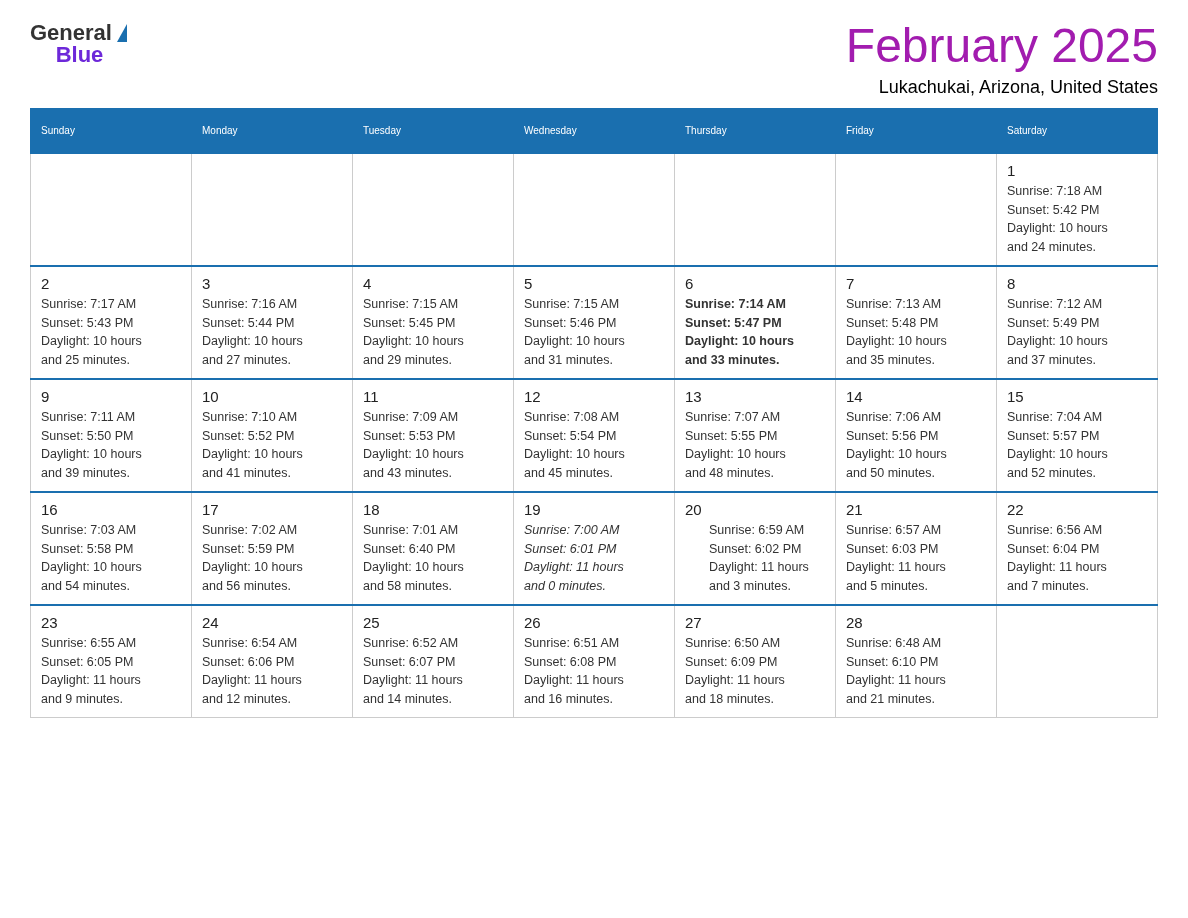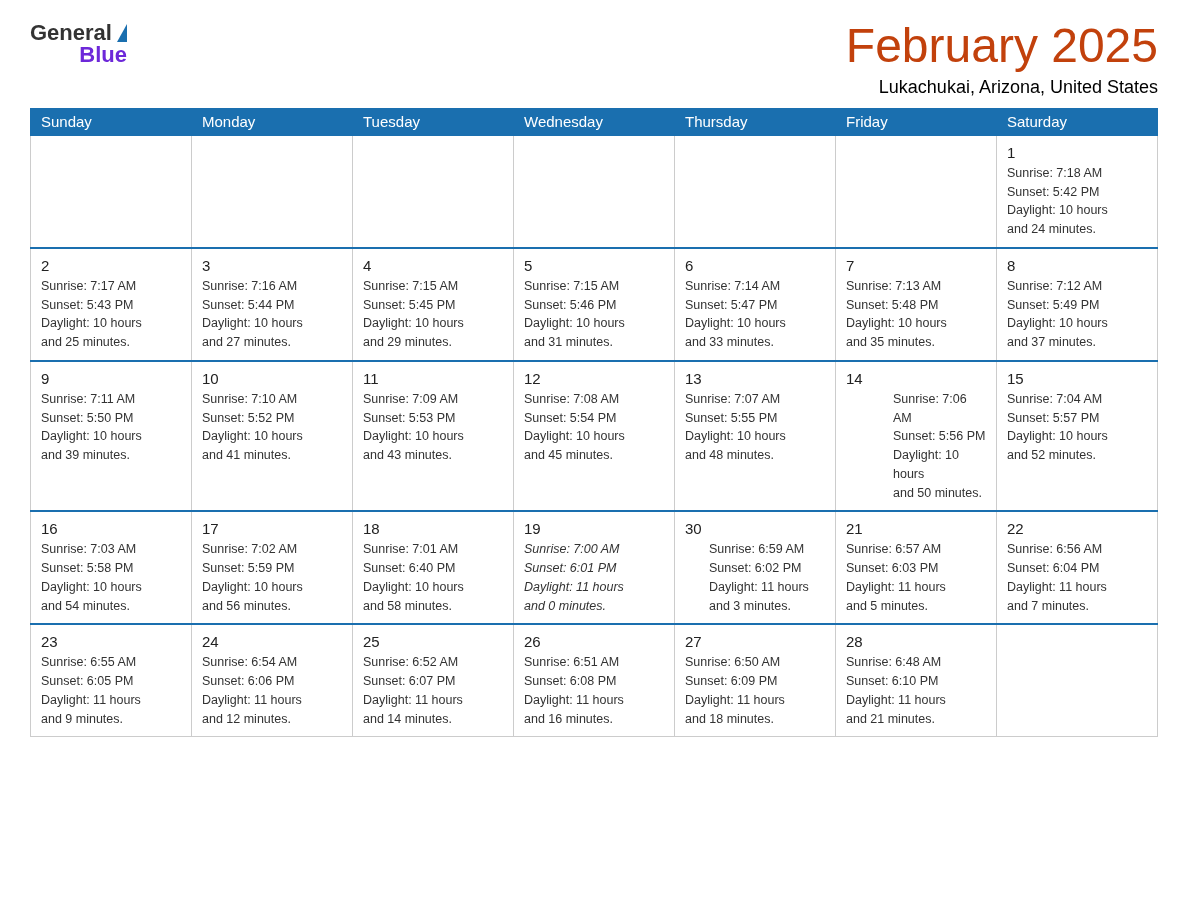--- a/index.html
+++ b/index.html
@@ -12,21 +12,21 @@
     }
     .header-row {
       display: flex;
       justify-content: space-between;
       align-items: flex-start;
       margin-bottom: 10px;
     }
     .logo {
       display: flex;
       flex-direction: column;
-      align-items: flex-end;
+      align-items: center;
     }
     .logo-top {
       display: flex;
       align-items: center;
       gap: 2px;
     }
     .logo-general {
       font-size: 22px;
       font-weight: bold;
       color: #333;
@@ -45,38 +45,38 @@
       color: #6d28d9;
       margin-top: -4px;
       margin-left: 2px;
     }
     .title-area {
       text-align: right;
     }
     .month-title {
       font-size: 48px;
       font-weight: normal;
-      color: #c2410c;
+      color: #a21caf;
       line-height: 1.1;
     }
     .location-title {
       font-size: 18px;
       color: #000000;
       margin-top: 4px;
     }
     .calendar {
       width: 100%;
       border-collapse: collapse;
       margin-top: 10px;
     }
     .calendar th {
       background-color: #1a6faf;
       color: #fff;
-      padding: 4px 10px;
-      font-size: 15px;
+      padding: 16px 10px;
+      font-size: 10px;
       font-weight: normal;
       text-align: left;
       border: 1px solid #1a6faf;
     }
     .calendar td {
       vertical-align: top;
       padding: 8px 10px;
       border: 1px solid #ccc;
       width: calc(100% / 7);
       min-height: 110px;
@@ -172,21 +172,21 @@
         </td>
         <td>
           <div class="day-number">5</div>
           <div class="day-info" style="white-space: pre-line;">Sunrise: 7:15 AM
 Sunset: 5:46 PM
 Daylight: 10 hours
 and 31 minutes.</div>
         </td>
         <td>
           <div class="day-number">6</div>
-          <div class="day-info" style="white-space: pre-line;">Sunrise: 7:14 AM
+          <div class="day-info" style="white-space: pre-line; font-weight: bold;">Sunrise: 7:14 AM
 Sunset: 5:47 PM
 Daylight: 10 hours
 and 33 minutes.</div>
         </td>
         <td>
           <div class="day-number">7</div>
           <div class="day-info" style="white-space: pre-line;">Sunrise: 7:13 AM
 Sunset: 5:48 PM
 Daylight: 10 hours
 and 35 minutes.</div>
@@ -230,21 +230,21 @@
         </td>
         <td>
           <div class="day-number">13</div>
           <div class="day-info" style="white-space: pre-line;">Sunrise: 7:07 AM
 Sunset: 5:55 PM
 Daylight: 10 hours
 and 48 minutes.</div>
         </td>
         <td>
           <div class="day-number">14</div>
-          <div class="day-info" style="white-space: pre-line; margin-left: 47px;">Sunrise: 7:06 AM
+          <div class="day-info" style="white-space: pre-line;">Sunrise: 7:06 AM
 Sunset: 5:56 PM
 Daylight: 10 hours
 and 50 minutes.</div>
         </td>
         <td>
           <div class="day-number">15</div>
           <div class="day-info" style="white-space: pre-line;">Sunrise: 7:04 AM
 Sunset: 5:57 PM
 Daylight: 10 hours
 and 52 minutes.</div>
@@ -273,21 +273,21 @@
 and 58 minutes.</div>
         </td>
         <td>
           <div class="day-number">19</div>
           <div class="day-info" style="white-space: pre-line; font-style: italic;">Sunrise: 7:00 AM
 Sunset: 6:01 PM
 Daylight: 11 hours
 and 0 minutes.</div>
         </td>
         <td>
-          <div class="day-number">30</div>
+          <div class="day-number">20</div>
           <div class="day-info" style="white-space: pre-line; margin-left: 24px;">Sunrise: 6:59 AM
 Sunset: 6:02 PM
 Daylight: 11 hours
 and 3 minutes.</div>
         </td>
         <td>
           <div class="day-number">21</div>
           <div class="day-info" style="white-space: pre-line;">Sunrise: 6:57 AM
 Sunset: 6:03 PM
 Daylight: 11 hours

